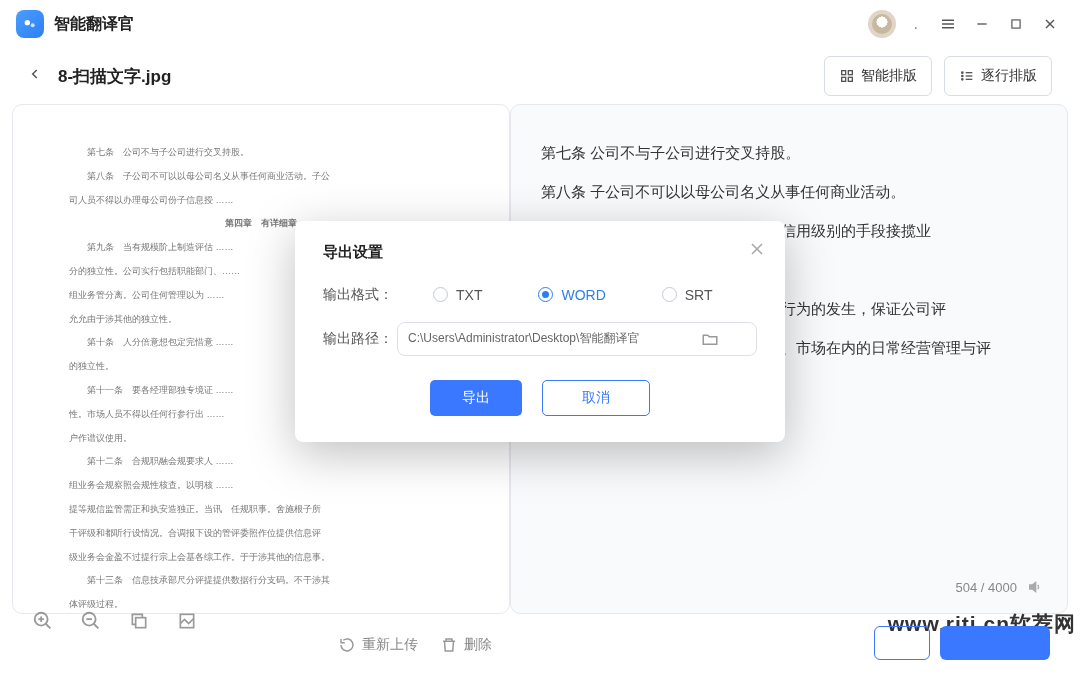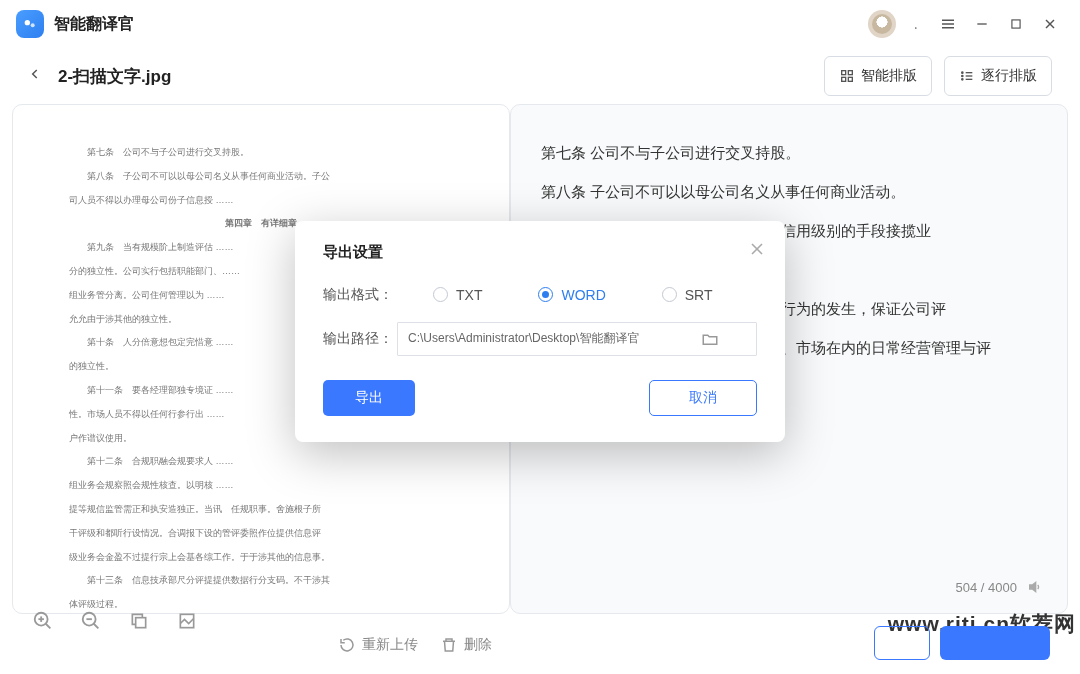--- a/index.html
+++ b/index.html
@@ -49,24 +49,24 @@
 .modal-title { font-size:15px; font-weight:600; color:#222; margin-bottom:24px; }
 .close-x { position:absolute; right:18px; top:18px; width:20px; height:20px; color:#999; cursor:pointer; }
 .row { display:flex; align-items:center; margin-bottom:18px; }
 .row-label { width:74px; font-size:14px; color:#555; }
 .radios { flex:1; display:flex; gap:56px; padding-left:36px;}
 .radio { display:flex; align-items:flex-start; gap:8px; font-size:14px; color:#555; cursor:pointer; }
 .radio .dot { width:15px; height:15px; border:1.5px solid #c4c9d1; border-radius:50%; display:flex; align-items:center; justify-content:center; }
 .radio.sel .dot { border-color:#2d7ff0; }
 .radio.sel .dot::after { content:""; width:7px; height:7px; background:#2d7ff0; border-radius:50%; }
 .radio.sel { color:#2d7ff0; }
-.path-input { flex:1; height:34px; border:1px solid #dde1e7; border-radius:1px; padding:0 36px 0 10px; font-size:12px; color:#666; background:#fff; outline:none;}
+.path-input { flex:1; height:34px; border:1px solid #dde1e7; border-radius:8px; padding:0 36px 0 10px; font-size:12px; color:#666; background:#fff; outline:none;}
 .folder { position:absolute; right:38px; width:18px; height:18px; color:#888; cursor:pointer;}
 .row-path { position:relative; }
-.modal-btns { display:flex; justify-content:space-between; gap:20px; margin-top:24px; }
+.modal-btns { display:flex; justify-content:center; gap:20px; margin-top:24px; }
 .btn-primary { width:92px; height:36px; background:#3978ff; color:#fff; border:none; border-radius:5px; font-size:14px; cursor:pointer; }
 .btn-secondary { width:108px; height:36px; background:#fff; color:#3978ff; border:1px solid #3978ff; border-radius:5px; font-size:14px; cursor:pointer; }
 </style>
 </head>
 <body>
 
 <div class="titlebar">
   <div class="logo">
     <svg viewBox="0 0 24 24" fill="#fff">
         <circle cx="8" cy="10" r="4"></circle>
@@ -101,21 +101,21 @@
         <line x1="6" y1="6" x2="18" y2="18"></line>
         <line x1="18" y1="6" x2="6" y2="18"></line>
       </svg>
     </div>
 </div>
 
 <div class="toolbar">
   <div class="back"><svg width="14" height="14" viewBox="0 0 24 24" stroke="#555" stroke-width="2.5" fill="none">
         <polyline points="15 5 8 12 15 19"></polyline>
       </svg></div>
-  <div class="filename">2-扫描文字.jpg</div>
+  <div class="filename">8-扫描文字.jpg</div>
   <div class="toolbar-spacer"></div>
   <div class="layout-btn">
     <svg viewBox="0 0 24 24" stroke="#555" stroke-width="2" fill="none">
         <rect x="4" y="4" width="6" height="6"></rect>
         <rect x="14" y="4" width="6" height="6"></rect>
         <rect x="4" y="14" width="6" height="6"></rect>
         <rect x="14" y="14" width="6" height="6"></rect>
       </svg>
     <span>智能排版</span>
   </div>

